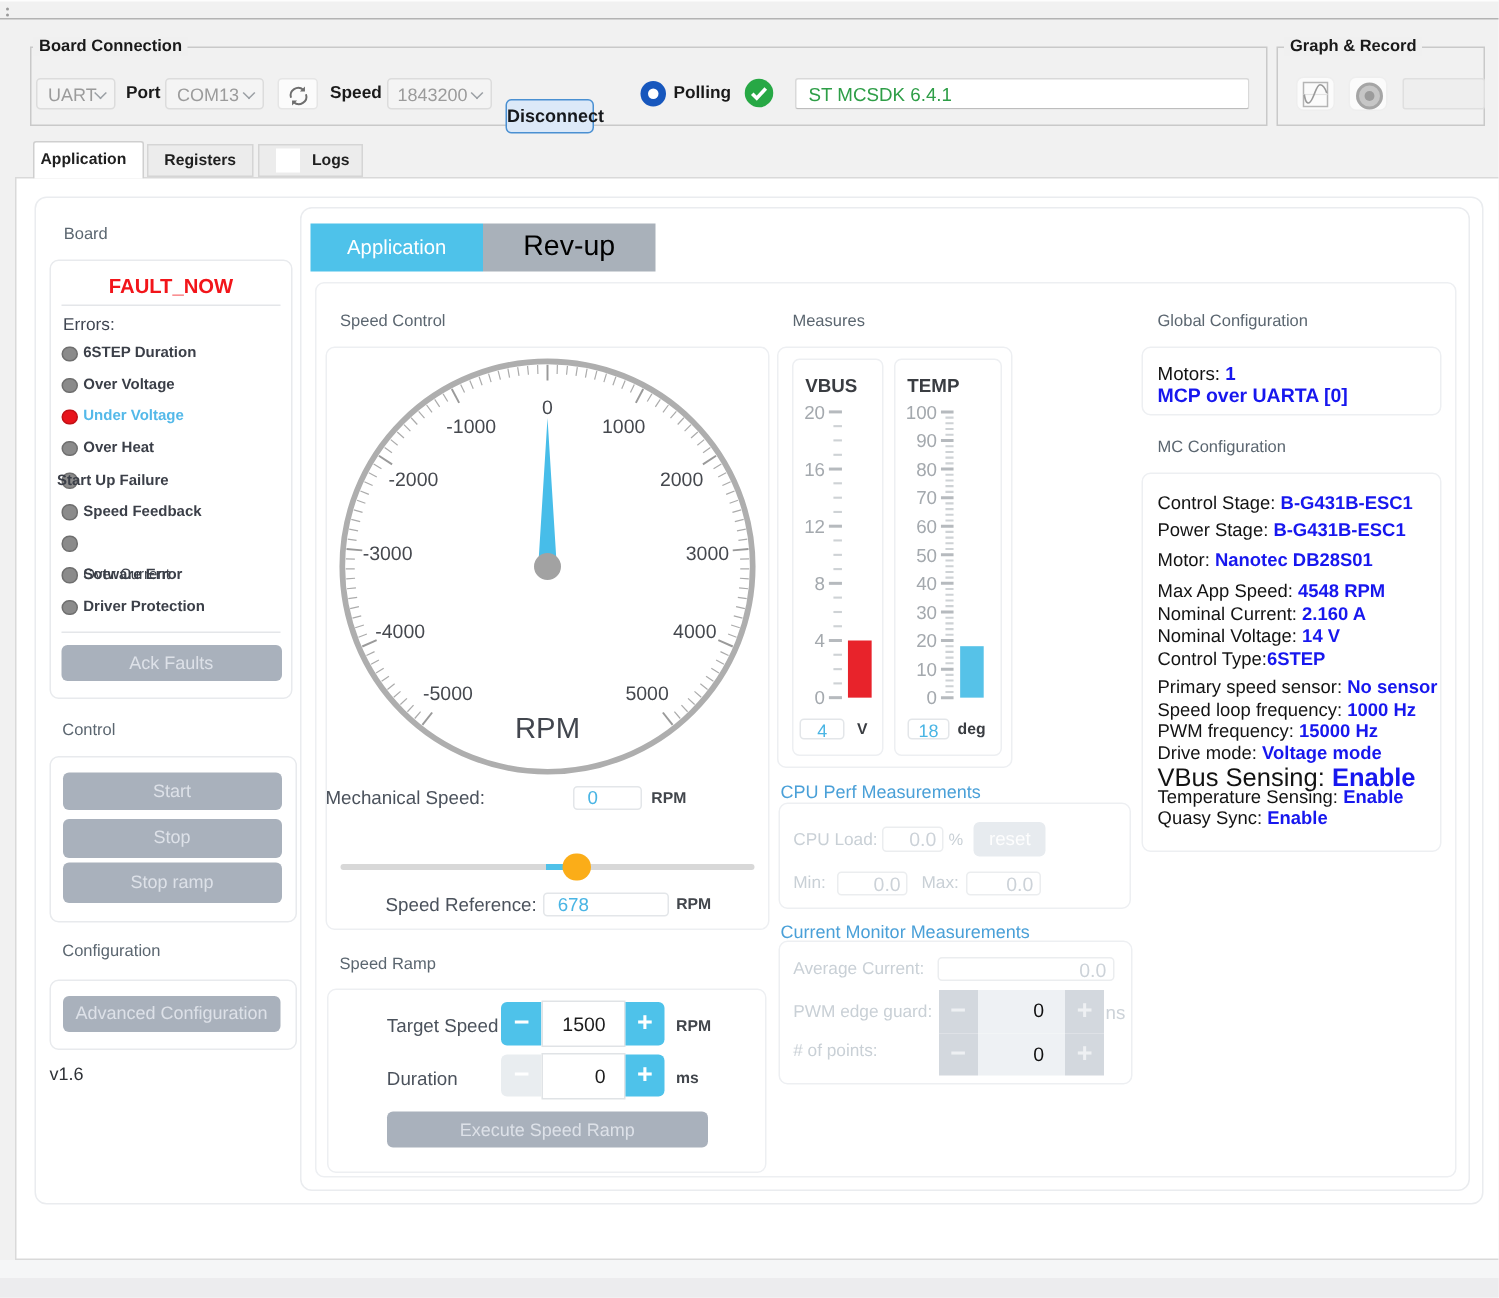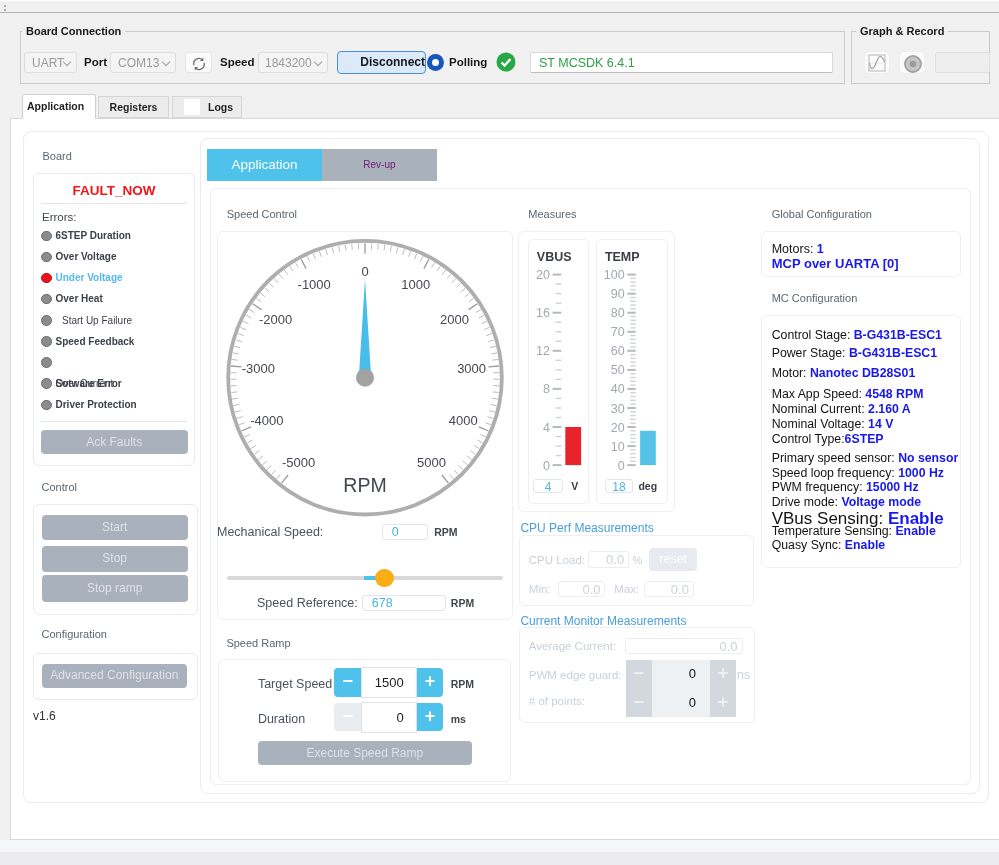--- a/index.html
+++ b/index.html
@@ -26,21 +26,21 @@
 <div class="combo" style="left:110px;top:52px;width:66px;height:21px;line-height:20px;padding-left:7px">COM13<span class="chev"></span></div>
 <div class="abs" style="left:185px;top:52px;width:27px;height:21px;background:#fbfbfb;border:1px solid #e5e5e5;border-radius:3px">
 <svg width="16" height="16" viewBox="0 0 16 16" style="position:absolute;left:5px;top:3px">
       <path d="M3 9.2a5.1 5.1 0 0 1 8.2-5.4M13 6.8a5.1 5.1 0 0 1-8.2 5.4" fill="none" stroke="#6e6e6e" stroke-width="1.3"></path>
       <path d="M12.3 1.6v3.4h-3.4z" fill="#6e6e6e"></path>
       <path d="M3.7 14.4v-3.4h3.4z" fill="#6e6e6e"></path>
     </svg>
 </div>
 <div class="blab" style="left:220px;top:56px">Speed</div>
 <div class="combo" style="left:258px;top:52px;width:70px;height:21px;line-height:20px;padding-left:6px">1843200<span class="chev"></span></div>
-<div class="abs" style="left:337px;top:51px;width:89px;height:23px;background:#dce9f8;border:1.5px solid #4a90d2;border-radius:4px;text-align:right;line-height:20px;font-size:12px;font-weight:600;color:#16191d">Disconnect</div>
+<div class="abs" style="left:337px;top:66px;width:59px;height:23px;background:#dce9f8;border:1.5px solid #4a90d2;border-radius:4px;text-align:center;line-height:20px;font-size:12px;font-weight:600;color:#16191d">Disconnect</div>
 <div class="abs" style="left:426.5px;top:53.5px;width:17px;height:17px;border-radius:50%;background:#1757bd"></div>
 <div class="abs" style="left:431.5px;top:58.5px;width:7px;height:7px;border-radius:50%;background:#fff"></div>
 <div class="blab" style="left:449px;top:56px">Polling</div>
 <svg width="20" height="20" viewBox="0 0 20 20" style="position:absolute;left:496px;top:52px">
     <circle cx="10" cy="10" r="9.5" fill="#27a845"></circle>
     <path d="M5.5 10.5l3 3 6-6.5" fill="none" stroke="#fff" stroke-width="2.4"></path>
   </svg>
 <div class="abs" style="left:530px;top:52px;width:303px;height:21px;background:#fff;border:1px solid #d9d9d9;border-bottom:1px solid #bdbdbd;border-radius:2px;line-height:20px;padding-left:8px;font-size:12.5px;color:#2e9e47">ST MCSDK 6.4.1</div>
 
 <div class="abs" style="left:851px;top:31px;width:139px;height:53px;border:1px solid #c9c9c9"></div>
@@ -79,21 +79,21 @@
 <div class="abs" style="left:42px;top:210.5px;font-size:11.5px;color:#404652">Errors:</div>
 <div style="position:absolute;left:41.2px;top:230.8px;width:10.5px;height:10.5px;border-radius:50%;background:#8b8b8b;border:1px solid #6f6f6f;box-sizing:border-box"></div>
 <div style="position:absolute;left:55.5px;top:230px;font-size:10px;font-weight:600;color:#3b3f48;white-space:nowrap">6STEP Duration</div>
 <div style="position:absolute;left:41.2px;top:251.8px;width:10.5px;height:10.5px;border-radius:50%;background:#8b8b8b;border:1px solid #6f6f6f;box-sizing:border-box"></div>
 <div style="position:absolute;left:55.5px;top:251px;font-size:10px;font-weight:600;color:#3b3f48;white-space:nowrap">Over Voltage</div>
 <div style="position:absolute;left:41.2px;top:272.8px;width:10.5px;height:10.5px;border-radius:50%;background:#e8141c;border:1px solid #c21016;box-sizing:border-box"></div>
 <div style="position:absolute;left:55.5px;top:272px;font-size:10px;font-weight:600;color:#54b9e9;white-space:nowrap">Under Voltage</div>
 <div style="position:absolute;left:41.2px;top:293.8px;width:10.5px;height:10.5px;border-radius:50%;background:#8b8b8b;border:1px solid #6f6f6f;box-sizing:border-box"></div>
 <div style="position:absolute;left:55.5px;top:293px;font-size:10px;font-weight:600;color:#3b3f48;white-space:nowrap">Over Heat</div>
 <div style="position:absolute;left:41.2px;top:315.3px;width:10.5px;height:10.5px;border-radius:50%;background:#8b8b8b;border:1px solid #6f6f6f;box-sizing:border-box"></div>
-<div style="position:absolute;left:62px;top:314.5px;font-size:10px;font-weight:400;color:#3b3f48;white-space:nowrap">Start Up Failure</div>
+<div style="position:absolute;left:38px;top:314.5px;font-size:10px;font-weight:700;color:#3b3f48;white-space:nowrap">Start Up Failure</div>
 <div style="position:absolute;left:41.2px;top:336.3px;width:10.5px;height:10.5px;border-radius:50%;background:#8b8b8b;border:1px solid #6f6f6f;box-sizing:border-box"></div>
 <div style="position:absolute;left:55.5px;top:335.5px;font-size:10px;font-weight:600;color:#3b3f48;white-space:nowrap">Speed Feedback</div>
 <div style="position:absolute;left:41.2px;top:357.3px;width:10.5px;height:10.5px;border-radius:50%;background:#8b8b8b;border:1px solid #6f6f6f;box-sizing:border-box"></div>
 <div style="position:absolute;left:55.5px;top:378px;font-size:10px;font-weight:400;color:#3b3f48;white-space:nowrap">Over Current</div>
 <div style="position:absolute;left:41.2px;top:378.3px;width:10.5px;height:10.5px;border-radius:50%;background:#8b8b8b;border:1px solid #6f6f6f;box-sizing:border-box"></div>
 <div style="position:absolute;left:55.5px;top:377.5px;font-size:10px;font-weight:600;color:#3b3f48;white-space:nowrap">Sotware Error</div>
 <div style="position:absolute;left:41.2px;top:399.8px;width:10.5px;height:10.5px;border-radius:50%;background:#8b8b8b;border:1px solid #6f6f6f;box-sizing:border-box"></div>
 <div style="position:absolute;left:55.5px;top:399px;font-size:10px;font-weight:600;color:#3b3f48;white-space:nowrap">Driver Protection</div>
 <div class="abs" style="left:41px;top:420.5px;width:146px;height:1px;background:#e4e6e9"></div>
 <div class="gbtn" style="left:40.7px;top:429.7px;width:147px;height:24.8px;line-height:24px">Ack Faults</div>
@@ -104,21 +104,21 @@
 <div class="gbtn" style="left:41.5px;top:546px;width:146.4px;height:25.5px;line-height:25px">Stop</div>
 <div class="gbtn" style="left:41.5px;top:575px;width:146.4px;height:27px;line-height:26px">Stop ramp</div>
 
 <div class="lbl" style="left:41.5px;top:628px">Configuration</div>
 <div class="card" style="left:32.5px;top:652.7px;width:165px;height:47px"></div>
 <div class="gbtn" style="left:41.5px;top:663.8px;width:145.7px;height:24.2px;line-height:23px">Advanced Configuration</div>
 <div class="abs" style="left:33px;top:708.5px;font-size:12px;color:#2f3237">v1.6</div>
 
 <div class="abs" style="left:200px;top:138px;width:780px;height:656px;border:1px solid #eaecef;border-radius:8px"></div>
 <div class="abs" style="left:207.2px;top:148.7px;width:114.5px;height:32.7px;background:#4ec2ea;color:#fff;text-align:center;line-height:32px;font-size:13.5px">Application</div>
-<div class="abs" style="left:321.7px;top:148.7px;width:115.5px;height:32.7px;background:#a9b1ba;color:#701a75;text-align:center;line-height:32px;font-size:10px">Rev-up</div>
+<div class="abs" style="left:321.7px;top:148.7px;width:115.5px;height:32.7px;background:#a9b1ba;color:#000000;text-align:center;line-height:32px;font-size:19px">Rev-up</div>
 
 <div class="abs" style="left:210px;top:187.9px;width:761px;height:597px;border:1px solid #edeff2;border-radius:6px"></div>
 
 <div class="lbl" style="left:226.7px;top:207.5px">Speed Control</div>
 <div class="card" style="left:217px;top:231px;width:296px;height:389px;border-color:#edeff2"></div>
 <svg width="296" height="289" style="position:absolute;left:217px;top:231px" viewBox="0 0 296 289">
     <circle cx="148.0" cy="146.7" r="136.8" fill="none" stroke="#aeaeae" stroke-width="3.8"></circle>
     <line x1="64.6" y1="252.2" x2="71.1" y2="244.0" stroke="#9a9a9a" stroke-width="1.3"></line>
     <line x1="59.5" y1="248.0" x2="63.4" y2="243.4" stroke="#ababab" stroke-width="0.8"></line>
     <line x1="54.6" y1="243.5" x2="58.7" y2="239.1" stroke="#ababab" stroke-width="0.8"></line>

